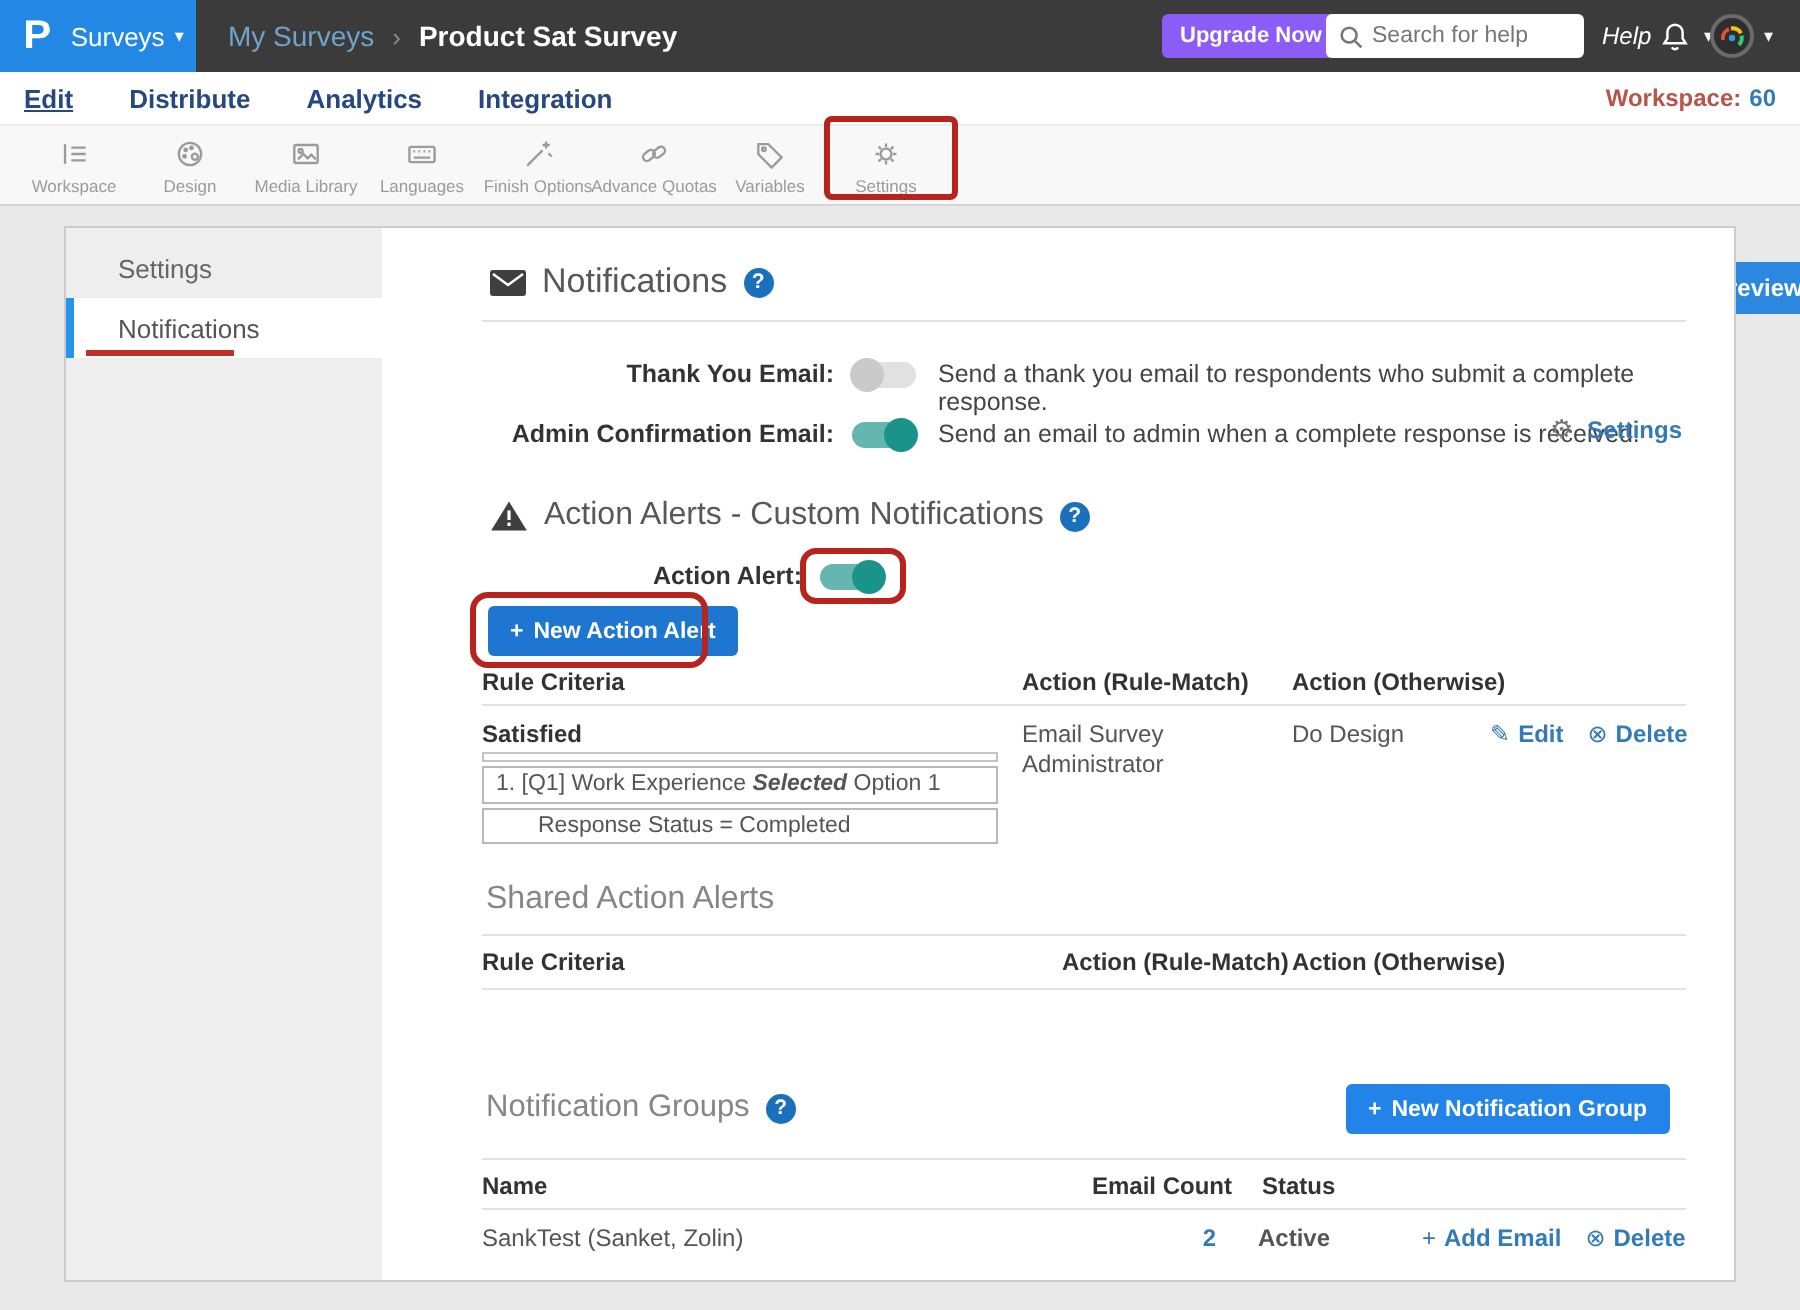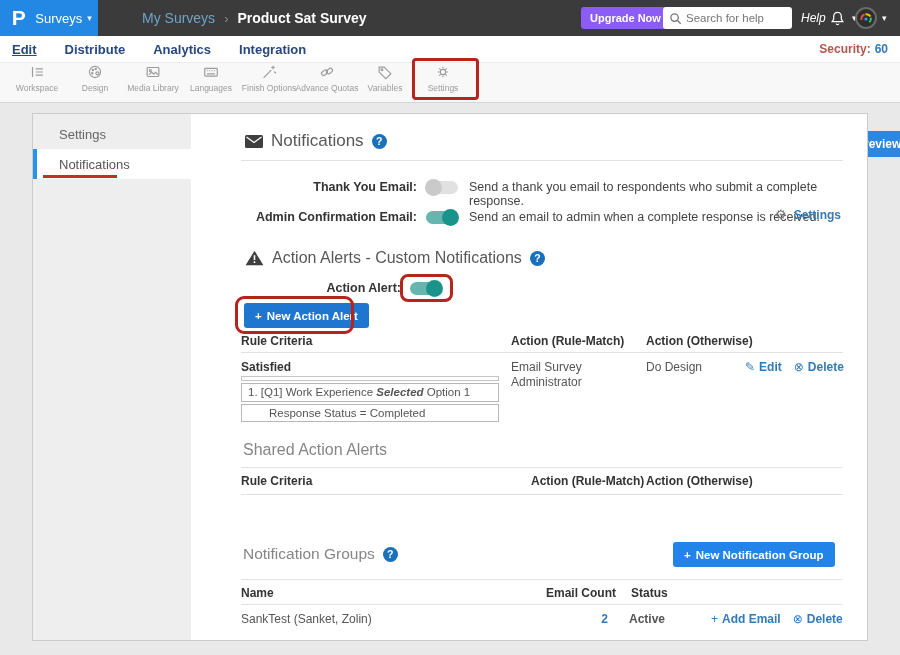--- a/index.html
+++ b/index.html
@@ -9,21 +9,21 @@
     background:#e9e9e9; overflow:hidden; -webkit-font-smoothing:antialiased;
   }
   
   .topbar { position:absolute; top:0; left:0; width:900px; height:36px; background:#3b3b3b; z-index:5; }
   .logo-box { position:absolute; left:0; top:0; width:98px; height:36px; background:#2288e4;
     display:flex; align-items:center; padding-left:12px; color:#fff; cursor:pointer; }
   .logo-letter { font-size:20px; font-weight:bold; line-height:1; transform:scaleX(1.05); }
   .logo-menu { font-size:13px; margin-left:10px; }
   .caret { font-size:9px; margin-left:5px; opacity:.95; }
   .breadcrumb { position:absolute; left:114px; top:0; height:36px; display:flex; align-items:center; gap:9px; }
-  .bc-parent { color:#6fa3c8; font-size:14px; cursor:pointer;margin-left:28px; }
+  .bc-parent { color:#6fa3c8; font-size:14px; cursor:pointer; }
   .bc-sep { color:#8a8a8a; font-size:13px; }
   .bc-current { color:#fff; font-size:14px; font-weight:600; }
   .upgrade-btn { position:absolute; left:581px; top:7px; height:22px; padding:0 9px; background:#8b5cf6;
     border:none; border-radius:3px; color:#fff; font-size:11px; font-weight:bold;
     display:flex; align-items:center; font-family:inherit; cursor:pointer; }
   .search-box { position:absolute; left:663px; top:7px; width:129px; height:22px; background:#fff;
     border-radius:3px; display:flex; align-items:center; padding:0 6px; gap:4px; }
   .search-box input { border:none; outline:none; width:100%; font-size:11.5px; color:#444;
     font-family:inherit; background:transparent; }
   .search-box input::placeholder { color:#767676; }
@@ -42,21 +42,21 @@
   .tab.active { text-decoration:underline; }
   .responses { position:absolute; right:12px; top:0; height:26px; display:flex; align-items:center;
     gap:4px; font-size:12px; font-weight:600; }
   .responses .r-label { color:#b5554c; }
   .responses .r-value { color:#337ab7; }
   
   .toolbar { position:absolute; top:62px; left:0; width:900px; height:41px; background:#f8f8f8;
     border-top:1px solid #ececec; border-bottom:1px solid #d6d6d6; }
   .tool-items { position:absolute; left:8px; top:0; display:flex; height:40px; }
   .tool-item { width:58px; display:flex; flex-direction:column; align-items:center;
-    gap:2px; cursor:pointer; }
+    justify-content:center; gap:2px; cursor:pointer; }
   .tool-item .t-label { font-size:8.5px; color:#9b9b9b; white-space:nowrap; }
   .anno { position:absolute; border:3px solid #b7231d; pointer-events:none; z-index:20; }
   .anno-settings { left:412px; top:58px; width:67px; height:42px; border-radius:4px; }
   .url-input { position:absolute; left:641px; top:68px; width:176px; height:26px; border:1px solid #c9c9c9;
     border-radius:3px; background:#fff; font-size:11.5px; color:#333; padding:0 24px 0 8px;
     font-family:inherit; outline:none; }
   .url-pencil { position:absolute; left:797px; top:73px; font-size:13px; color:#555; cursor:pointer; }
   .preview-btn { position:absolute; left:823px; top:68px; height:26px; padding:0 11px; background:#2b87e0;
     border:none; border-radius:3px; color:#fff; font-size:12px; font-weight:bold; display:flex;
     align-items:center; gap:6px; font-family:inherit; cursor:pointer; }
@@ -151,21 +151,21 @@
 </header>
 
 <nav class="tabs-row">
   <div class="tabs">
     <span class="tab active">Edit</span>
     <span class="tab">Distribute</span>
     <span class="tab">Analytics</span>
     <span class="tab">Integration</span>
   </div>
   <div class="responses">
-    <span class="r-label">Security:</span>
+    <span class="r-label">Workspace:</span>
     <span class="r-value">60</span>
   </div>
 </nav>
 
 <div class="toolbar">
   <div class="tool-items">
     <div class="tool-item">
       <span>
         <svg width="18" height="18" viewBox="0 0 20 20" fill="none" stroke="#9b9b9b" stroke-width="1.3">
             <path d="M5 4.5v11"></path>

